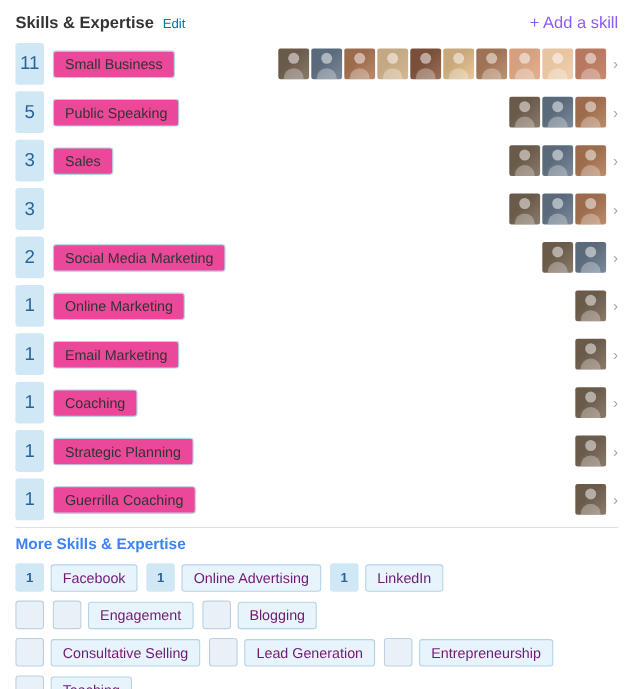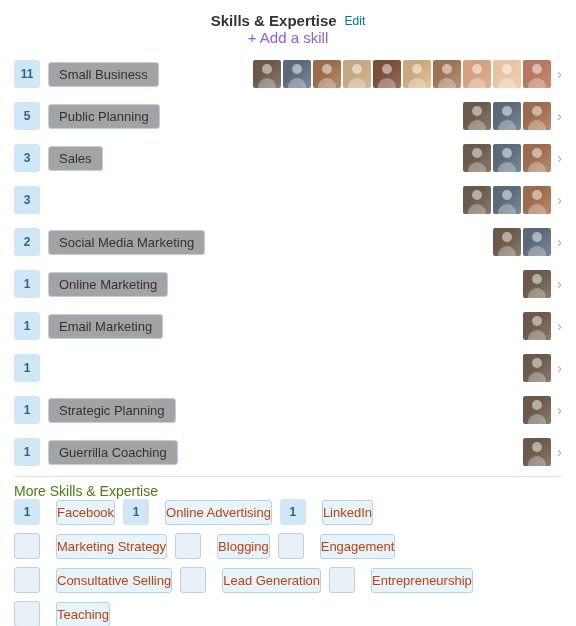--- a/index.html
+++ b/index.html
@@ -11,21 +11,20 @@
       width: 576px;
     }
     .section {
       padding: 12px 14px 16px 14px;
     }
     .section-header {
       display: flex;
       align-items: center;
       justify-content: space-between;
       margin-bottom: 10px;
-      flex-direction: column;
     }
     .section-title {
       font-size: 15px;
       font-weight: bold;
       color: #333;
     }
     .section-edit {
       font-size: 12px;
       color: #0073b1;
       margin-left: 8px;
@@ -40,33 +39,33 @@
     }
     .skill-row {
       display: flex;
       align-items: center;
       margin-bottom: 6px;
       min-height: 36px;
     }
     .skill-count {
       background: #d0e8f5;
       color: #2a6496;
-      font-size: 12px;
-      font-weight: bold;
+      font-size: 17px;
+      font-weight: normal;
       border-radius: 3px;
       min-width: 26px;
-      height: 28px;
+      height: 38px;
       display: flex;
       align-items: center;
       justify-content: center;
       margin-right: 8px;
       flex-shrink: 0;
     }
     .skill-tag {
-      background: #a3a3a3;
+      background: #ec4899;
       border: 1px solid #b3d4e8;
       border-radius: 3px;
       padding: 4px 10px;
       font-size: 13px;
       color: #333;
       cursor: pointer;
       white-space: nowrap;
     }
     .skill-bar {
       flex: 1;
@@ -88,22 +87,23 @@
       cursor: pointer;
       flex-shrink: 0;
     }
     .divider {
       border: none;
       border-top: 1px solid #e0e0e0;
       margin: 4px 0;
     }
     .more-section-title {
       font-size: 14px;
-      font-weight: normal;
-      color: #4d7c0f;
+      font-weight: bold;
+      color: #3b82f6;
+      margin-bottom: 10px;
       margin-top: 6px;
     }
     .more-skills-grid {
       display: flex;
       flex-wrap: wrap;
       gap: 8px;
       align-items: center;
     }
     .more-skill-item {
       display: flex;
@@ -129,26 +129,25 @@
       min-width: 26px;
       height: 26px;
       display: flex;
       align-items: center;
       justify-content: center;
     }
     .more-skill-tag {
       background: #e8f4fb;
       border: 1px solid #b3d4e8;
       border-radius: 3px;
-      padding: 4px 0;
+      padding: 4px 10px;
       font-size: 13px;
-      color: #c2410c;
+      color: #701a75;
       cursor: pointer;
       white-space: nowrap;
-      margin-left: 10px;
     }
     .header-left {
       display: flex;
       align-items: center;
     }
     
     .avatar-face {
       width: 28px;
       height: 28px;
       border-radius: 2px;
@@ -205,21 +204,21 @@
           <div class="avatar-face" style="background: linear-gradient(135deg, rgb(201, 168, 124) 40%, rgb(233, 200, 156) 100%);"></div>
           <div class="avatar-face" style="background: linear-gradient(135deg, rgb(158, 114, 84) 40%, rgb(190, 146, 116) 100%);"></div>
           <div class="avatar-face" style="background: linear-gradient(135deg, rgb(212, 160, 128) 40%, rgb(228, 176, 144) 100%);"></div>
           <div class="avatar-face" style="background: linear-gradient(135deg, rgb(232, 196, 160) 40%, rgb(240, 208, 176) 100%);"></div>
           <div class="avatar-face" style="background: linear-gradient(135deg, rgb(184, 120, 96) 40%, rgb(200, 136, 112) 100%);"></div>
         </div>
         <span class="chevron">›</span>
       </div>
       <div class="skill-row">
         <div class="skill-count">5</div>
-        <div class="skill-tag">Public Planning</div>
+        <div class="skill-tag">Public Speaking</div>
         <div class="skill-bar"></div>
         <div class="avatars">
           <div class="avatar-face" style="background: linear-gradient(135deg, rgb(106, 90, 74) 40%, rgb(138, 122, 106) 100%);"></div>
           <div class="avatar-face" style="background: linear-gradient(135deg, rgb(90, 106, 122) 40%, rgb(122, 138, 154) 100%);"></div>
           <div class="avatar-face" style="background: linear-gradient(135deg, rgb(155, 107, 75) 40%, rgb(187, 139, 107) 100%);"></div>
         </div>
         <span class="chevron">›</span>
       </div>
       <div class="skill-row">
         <div class="skill-count">3</div>
@@ -265,20 +264,21 @@
         <div class="skill-count">1</div>
         <div class="skill-tag">Email Marketing</div>
         <div class="skill-bar"></div>
         <div class="avatars">
           <div class="avatar-face" style="background: linear-gradient(135deg, rgb(106, 90, 74) 40%, rgb(138, 122, 106) 100%);"></div>
         </div>
         <span class="chevron">›</span>
       </div>
       <div class="skill-row">
         <div class="skill-count">1</div>
+        <div class="skill-tag">Coaching</div>
         <div class="skill-bar"></div>
         <div class="avatars">
           <div class="avatar-face" style="background: linear-gradient(135deg, rgb(106, 90, 74) 40%, rgb(138, 122, 106) 100%);"></div>
         </div>
         <span class="chevron">›</span>
       </div>
       <div class="skill-row">
         <div class="skill-count">1</div>
         <div class="skill-tag">Strategic Planning</div>
         <div class="skill-bar"></div>
@@ -312,29 +312,28 @@
           <div class="more-skill-tag">Online Advertising</div>
         </div>
         <div class="more-skill-item">
           <div class="more-skill-count">1</div>
           <div class="more-skill-tag">LinkedIn</div>
         </div>
       </div>
       <div style="display: flex; flex-wrap: wrap; gap: 8px; width: 100%; align-items: center;">
         <div class="more-skill-item">
           <div class="more-skill-count-empty"></div>
-          <div class="more-skill-tag">Marketing Strategy</div>
+        </div>
+        <div class="more-skill-item">
+          <div class="more-skill-count-empty"></div>
+          <div class="more-skill-tag">Engagement</div>
         </div>
         <div class="more-skill-item">
           <div class="more-skill-count-empty"></div>
           <div class="more-skill-tag">Blogging</div>
-        </div>
-        <div class="more-skill-item">
-          <div class="more-skill-count-empty"></div>
-          <div class="more-skill-tag">Engagement</div>
         </div>
       </div>
       <div style="display: flex; flex-wrap: wrap; gap: 8px; width: 100%; align-items: center;">
         <div class="more-skill-item">
           <div class="more-skill-count-empty"></div>
           <div class="more-skill-tag">Consultative Selling</div>
         </div>
         <div class="more-skill-item">
           <div class="more-skill-count-empty"></div>
           <div class="more-skill-tag">Lead Generation</div>

